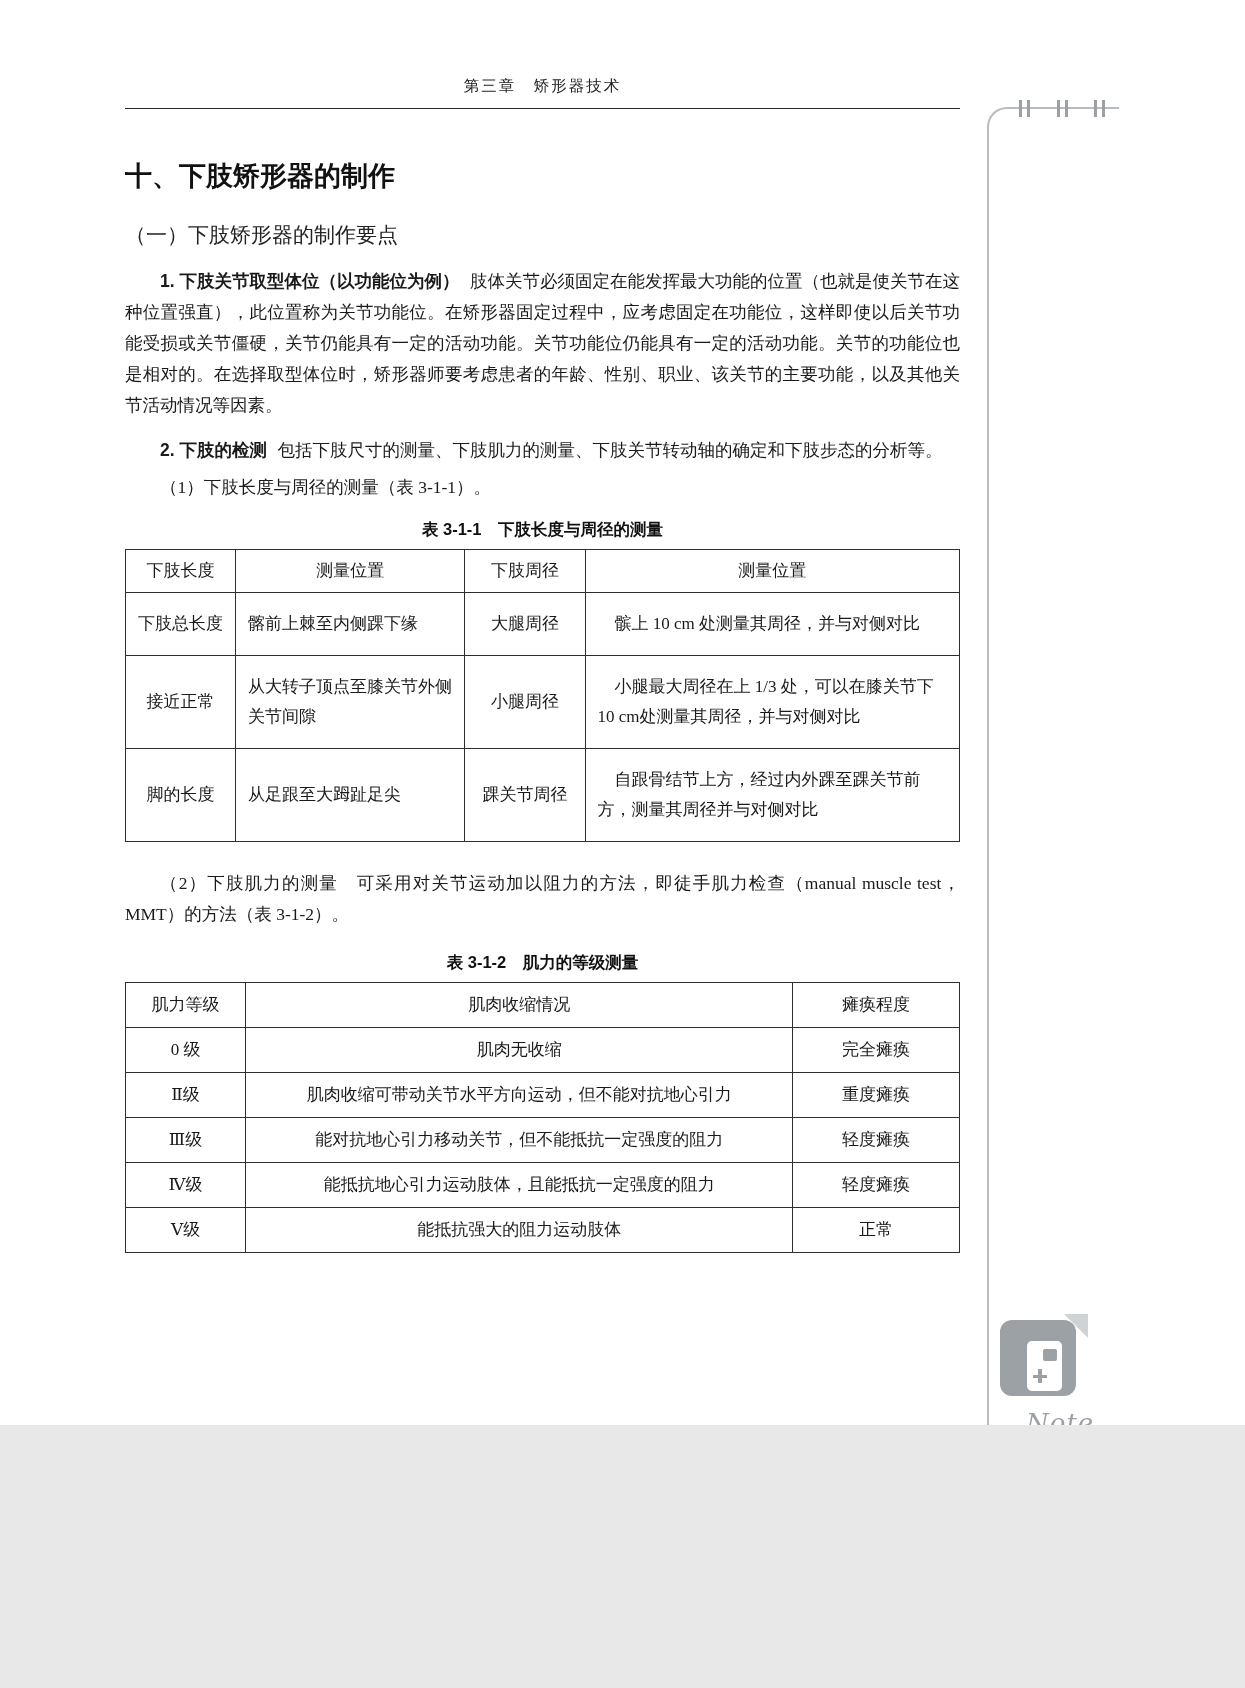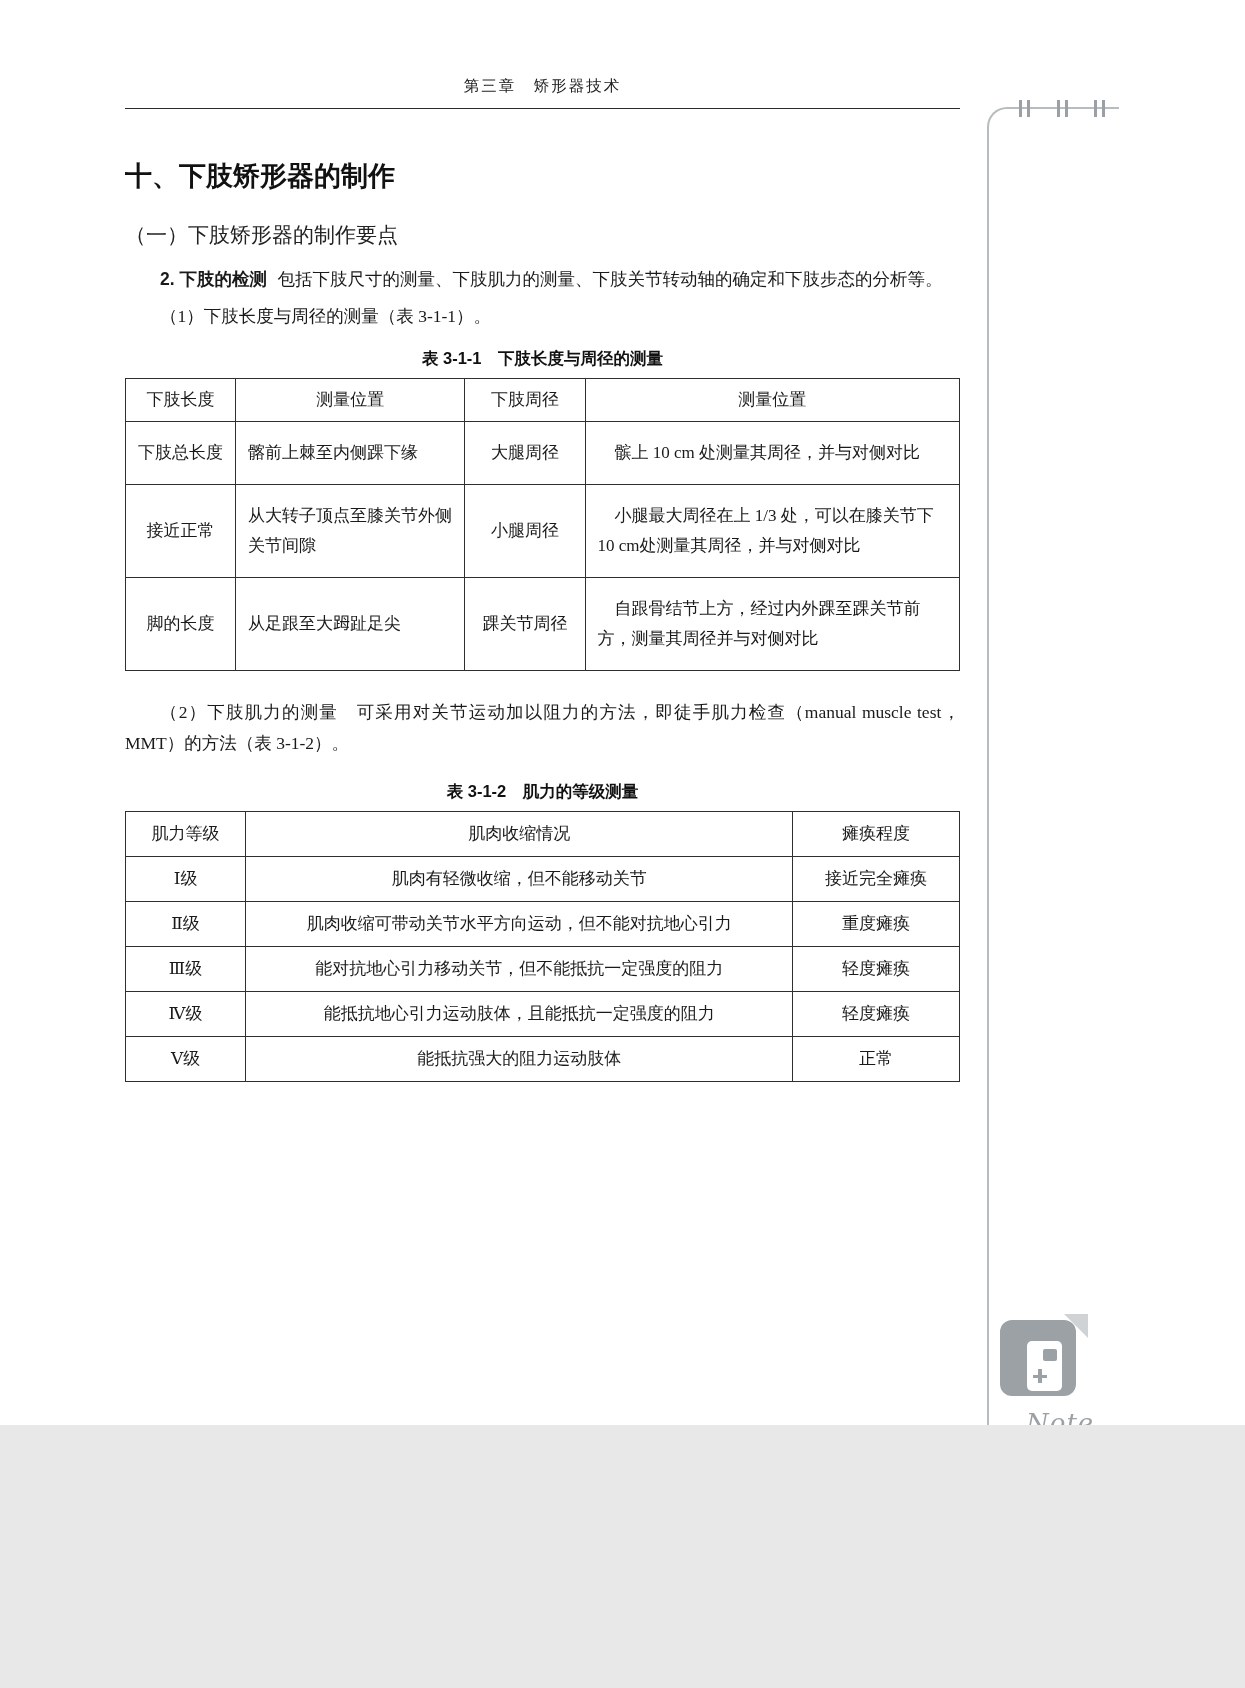--- a/index.html
+++ b/index.html
@@ -135,20 +135,21 @@
       <i></i>
       <i></i>
     </span>
 
   <div class="content">
 
     <div class="doc-title">十、下肢矫形器的制作</div>
 
     <div class="section-heading">（一）下肢矫形器的制作要点</div>
 
+    <p class="para" style="margin-top:16px;"><span class="bold-lead">1. 下肢关节取型体位（以功能位为例）</span><span>肢体关节必须固定在能发挥最大功能的位置（也就是使关节在这种位置强直），此位置称为关节功能位。在矫形器固定过程中，应考虑固定在功能位，这样即使以后关节功能受损或关节僵硬，关节仍能具有一定的活动功能。关节功能位仍能具有一定的活动功能。关节的功能位也是相对的。在选择取型体位时，矫形器师要考虑患者的年龄、性别、职业、该关节的主要功能，以及其他关节活动情况等因素。</span></p>
 
 
     <p class="para"><span class="bold-lead">2. 下肢的检测</span><span>包括下肢尺寸的测量、下肢肌力的测量、下肢关节转动轴的确定和下肢步态的分析等。</span></p>
 
     <p class="para" style="margin-top:6px;"><span>（1）下肢长度与周径的测量（表 3-1-1）。</span></p>
 
     <div class="table-caption">表 3-1-1　下肢长度与周径的测量</div>
     <table class="t1">
       <colgroup>
           <col class="c1">
@@ -193,23 +194,23 @@
           <col class="c2">
           <col class="c3">
         </colgroup>
       <tbody>
         <tr class="hdr">
           <td>肌力等级</td>
           <td>肌肉收缩情况</td>
           <td>瘫痪程度</td>
         </tr>
         <tr>
-          <td>Ⅰ级</td>
-          <td>肌肉有轻微收缩，但不能移动关节</td>
-          <td>接近完全瘫痪</td>
+          <td>0 级</td>
+          <td>肌肉无收缩</td>
+          <td>完全瘫痪</td>
         </tr>
         <tr>
           <td>Ⅱ级</td>
           <td>肌肉收缩可带动关节水平方向运动，但不能对抗地心引力</td>
           <td>重度瘫痪</td>
         </tr>
         <tr>
           <td>Ⅲ级</td>
           <td>能对抗地心引力移动关节，但不能抵抗一定强度的阻力</td>
           <td>轻度瘫痪</td>

